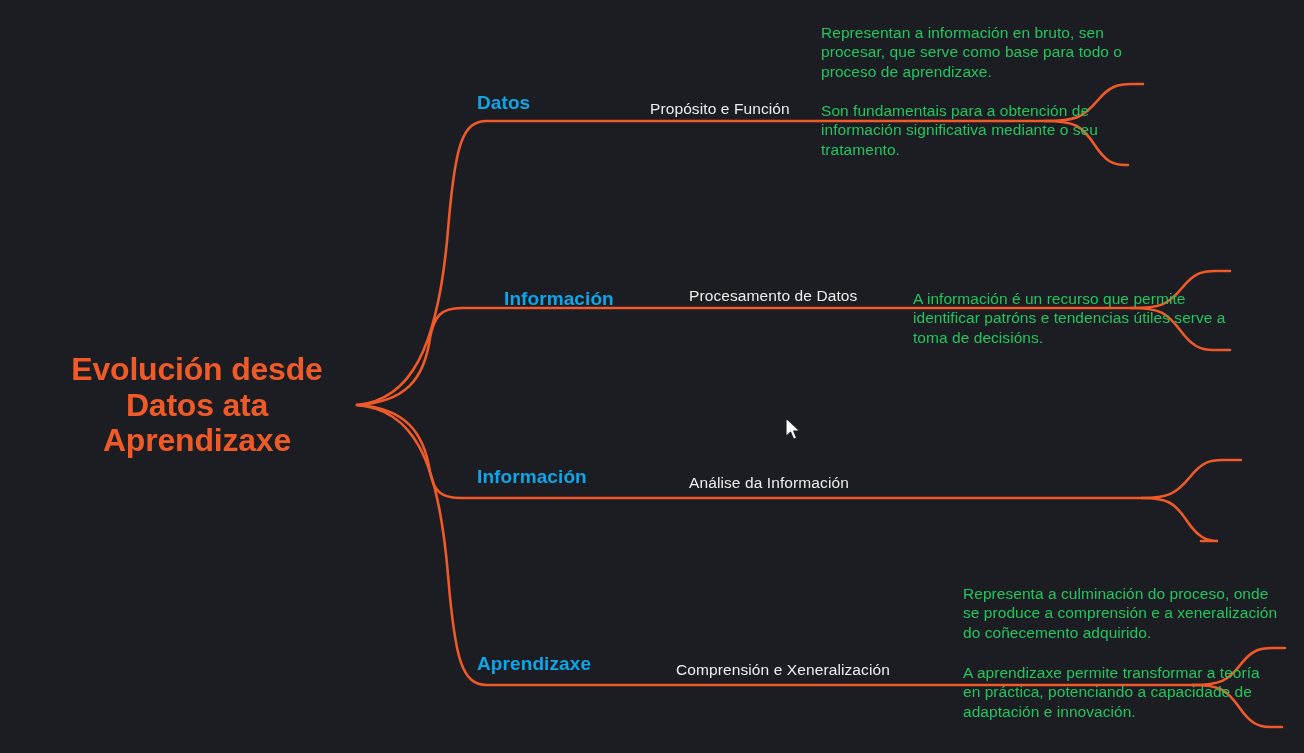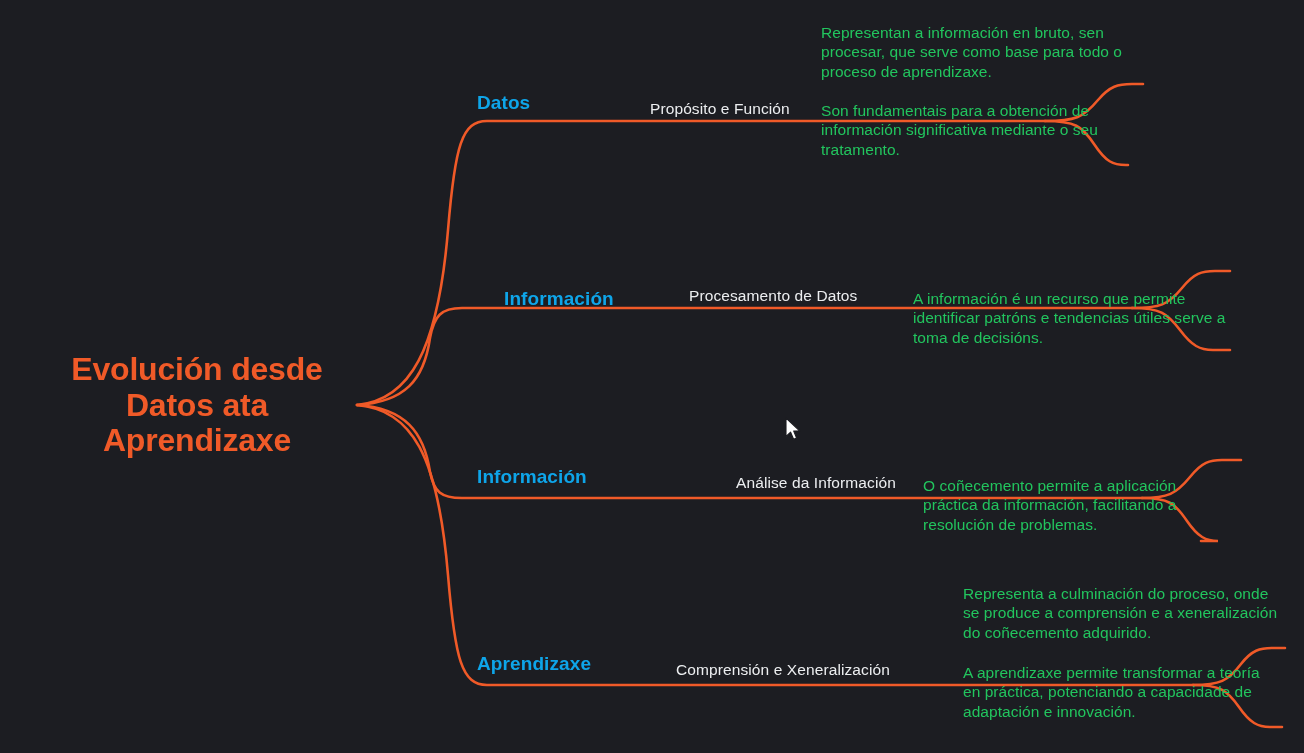--- a/index.html
+++ b/index.html
@@ -100,22 +100,21 @@
   <div class="branch-label" style="left:477px; top:92px;">Datos</div>
   <div class="sub-label" style="left:612px; top:100px;margin-left:38px;">Propósito e Función</div>
   <div class="leaf-text" style="left:821px; top:23px; width:324px;">Representan a información en bruto, sen procesar, que serve como base para todo o proceso de aprendizaxe.</div>
   <div class="leaf-text" style="left:821px; top:101px; width:318px;">Son fundamentais para a obtención de información significativa mediante o seu tratamento.</div>
 
   <div class="branch-label" style="left:477px; top:288px;margin-left:27px;">Información</div>
   <div class="sub-label" style="left:689px; top:287px;">Procesamento de Datos</div>
   <div class="leaf-text" style="left:913px; top:289px; width:322px;">A información é un recurso que permite identificar patróns e tendencias útiles serve a toma de decisións.</div>
 
   <div class="branch-label" style="left:477px; top:466px;">Información</div>
-  <div class="sub-label" style="left:689px; top:474px;margin-left:47px;">Análise da Información</div>
-  <div class="leaf-text" style="left:923px; top:476px; width:284px;">O coñecemento permite a aplicación práctica da información, facilitando a resolución de problemas.</div>
+  <div class="sub-label" style="left:689px; top:474px;">Análise da Información</div>
 
   <div class="branch-label" style="left:477px; top:653px;">Aprendizaxe</div>
   <div class="sub-label" style="left:676px; top:661px;">Comprensión e Xeneralización</div>
   <div class="leaf-text" style="left:963px; top:584px; width:318px;">Representa a culminación do proceso, onde se produce a comprensión e a xeneralización do coñecemento adquirido.</div>
   <div class="leaf-text" style="left:963px; top:663px; width:312px;">A aprendizaxe permite transformar a teoría en práctica, potenciando a capacidade de adaptación e innovación.</div>
 
   <svg class="cursor" style="left:785px; top:417px;" width="18" height="26" viewBox="0 0 18 26">
     <path d="M1,1 L1,19.5 L5.6,15.2 L8.6,22.3 L11.6,21.0 L8.7,14.1 L14.6,13.8 Z" fill="#ffffff" stroke="#1c1d22" stroke-width="1.1" stroke-linejoin="round"></path>
   </svg>
 

